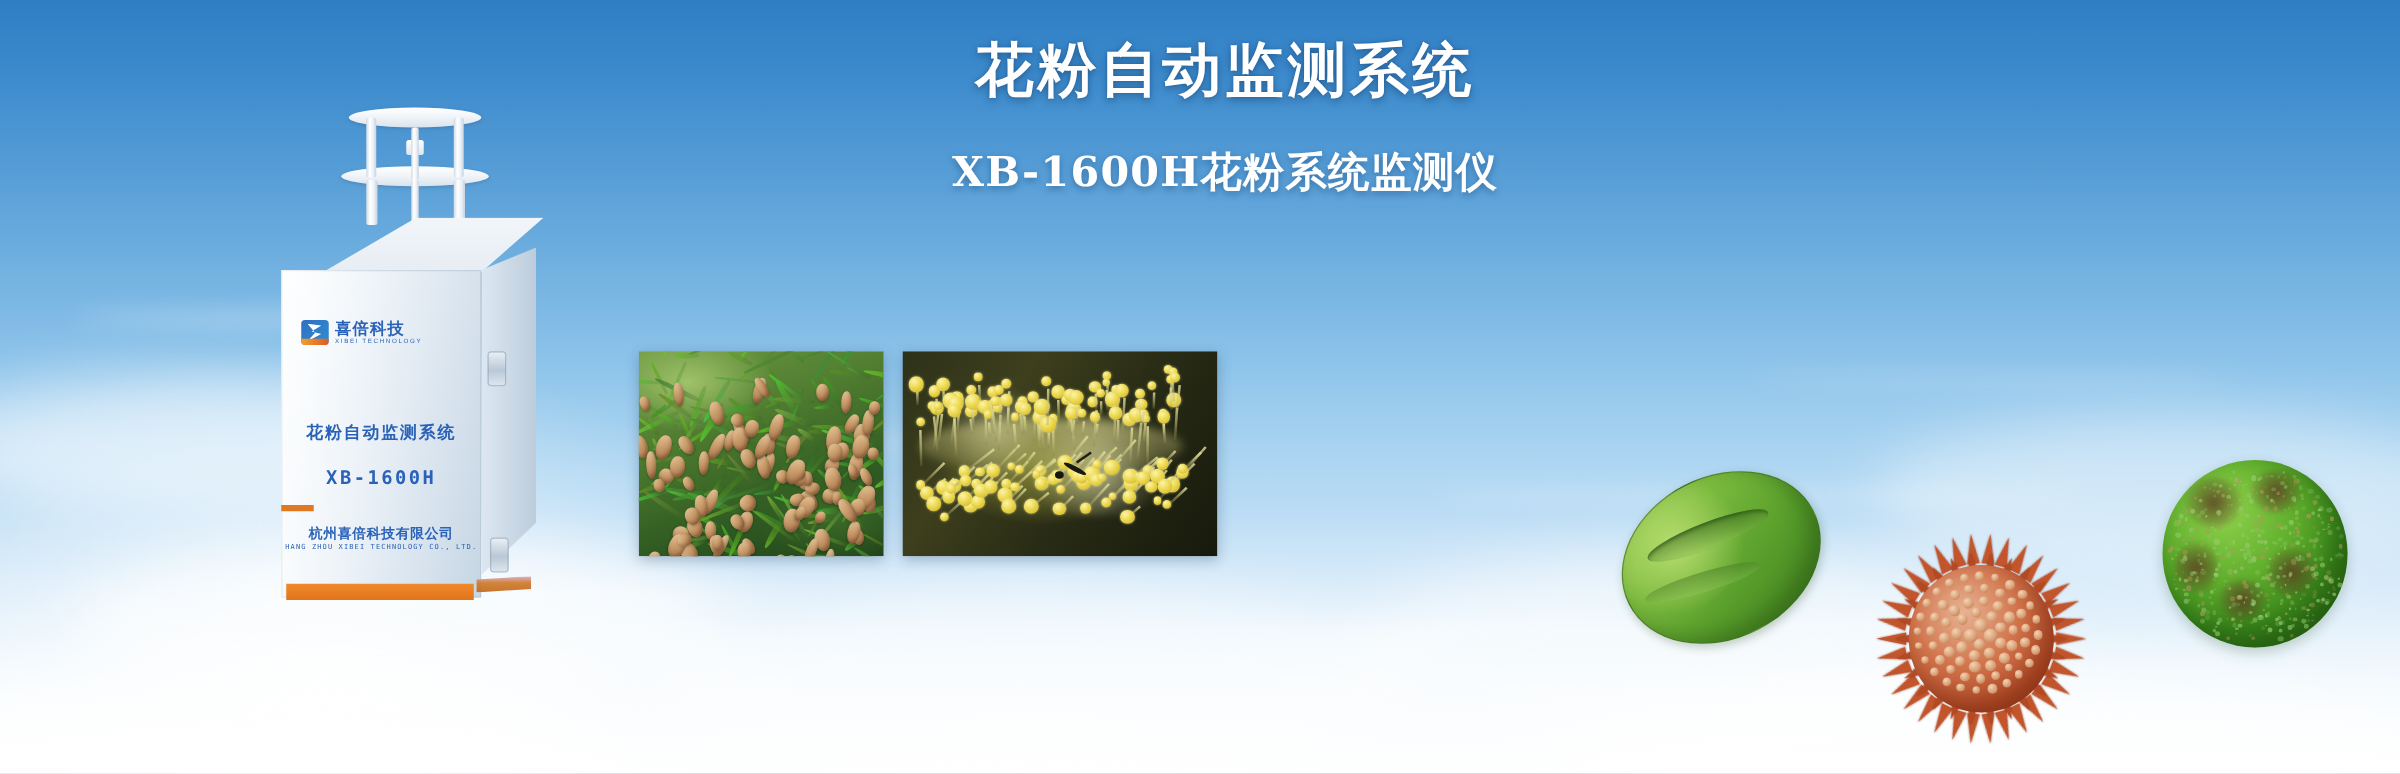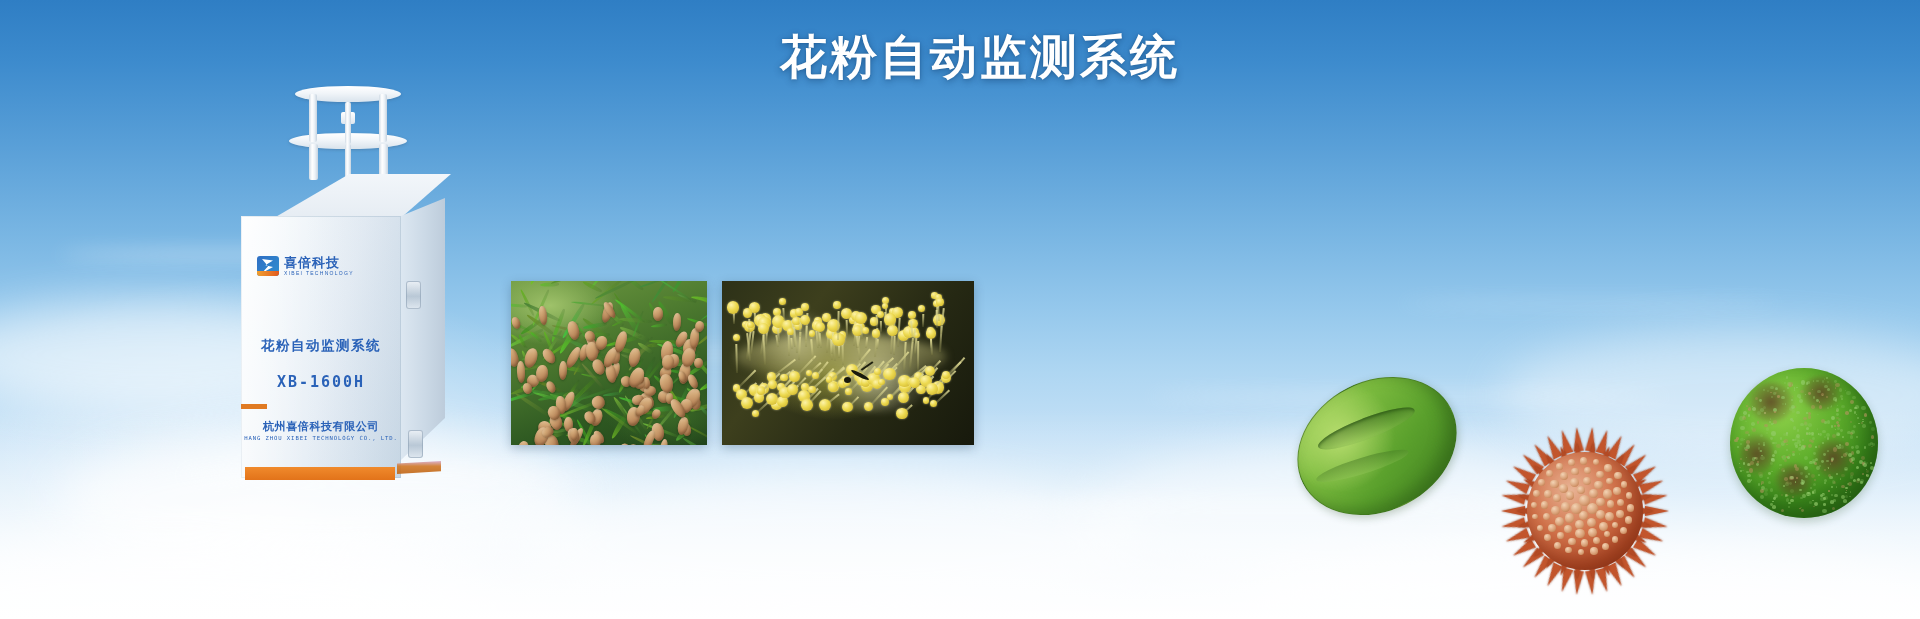--- a/index.html
+++ b/index.html
@@ -93,21 +93,21 @@
     font-weight: 700;
     color: #ffffff;
     letter-spacing: 1px;
     text-shadow: 0 2px 6px rgba(10,50,95,0.40);
     white-space: nowrap;
   }
 
   
   #device {
     position: absolute;
-    left: 231px;
+    left: 215px;
     top: 78px;
     width: 260px;
     height: 360px;
     z-index: 30;
   }
   
   .head-disc {
     position: absolute;
     border-radius: 50%;
     background: linear-gradient(to bottom, #ffffff 0%, #f1f5f9 45%, #d9e3ec 100%);
@@ -422,20 +422,21 @@
   <div class="cloud-streak" style="left:500px;  top:350px; width:420px; height:8px;  opacity:.33;"></div>
   <div class="cloud-streak" style="left:1150px; top:392px; width:520px; height:9px;  opacity:.30;"></div>
   <div class="cloud-streak" style="left:1400px; top:300px; width:380px; height:7px;  opacity:.22;"></div>
   <div class="cloud-streak" style="left:180px;  top:470px; width:470px; height:11px; opacity:.42;"></div>
   <div class="cloud-streak" style="left:980px;  top:500px; width:600px; height:12px; opacity:.40;"></div>
 
   <div class="horizon-haze"></div>
 
   <div class="headlines">
     <div class="h-main">花粉自动监测系统</div>
+    <div class="h-sub">XB-1600H花粉系统监测仪</div>
   </div>
 
   <div id="device">
 
     <div>
       <div class="head-disc head-disc-top"></div>
       <div class="head-disc head-disc-mid"></div>
       <div class="head-cap"></div>
       <div class="head-post post-l"></div>
       <div class="head-post post-r"></div>

